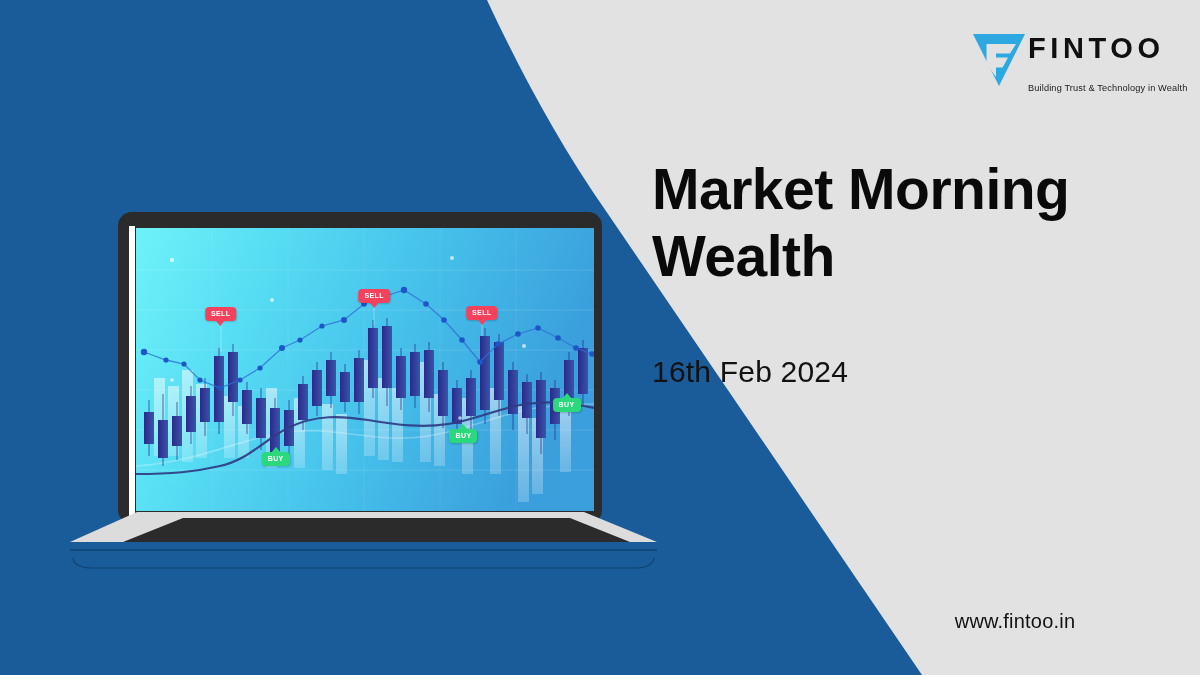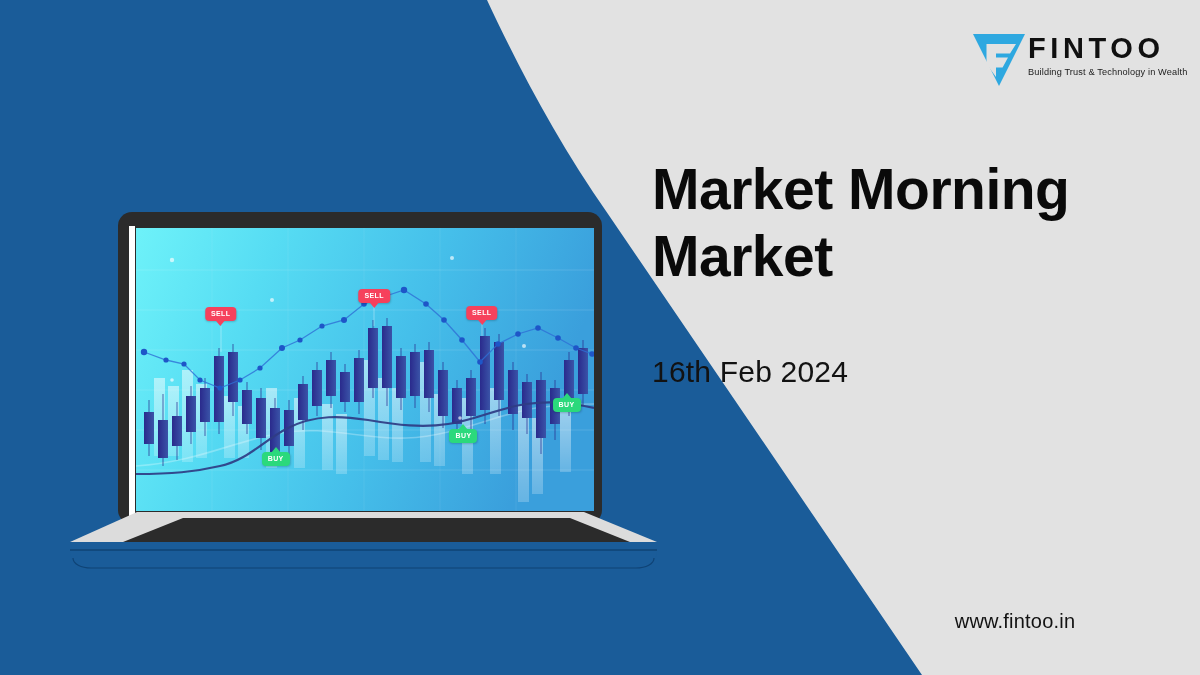--- a/index.html
+++ b/index.html
@@ -78,21 +78,21 @@
   #logo-text {
     position:absolute; left:56px; top:6px;
     width:140px;
   }
   #logo-word {
     font-size:29px; font-weight:bold; color:#101010;
     letter-spacing:4.6px; line-height:1;
   }
   #logo-tag {
     font-size:9.2px; color:#1b1b1b; letter-spacing:.15px;
-    margin-top:4px; white-space:nowrap;
+    margin-top:20px; white-space:nowrap;
   }
 
   #title {
     position:absolute;
     left:652px; top:156px;
     width:500px;
     text-align:left;
     font-size:57px;
     font-weight:bold;
     line-height:1.18;
@@ -354,20 +354,20 @@
                L24,37.5 L24,47 L14.5,34 Z" fill="#E2E2E2"></path>
     </svg>
     <div id="logo-text">
       <div id="logo-word">FINTOO</div>
       <div id="logo-tag">Building Trust &amp; Technology in Wealth</div>
     </div>
   </div>
 
   <div id="title">
     <span class="l1">Market Morning</span>
-    <span class="l2">Market</span>
+    <span class="l2">Wealth</span>
   </div>
 
   <div id="date">16th Feb 2024</div>
 
   <div id="site">www.fintoo.in</div>
 
 </div>
 
 </body></html>

